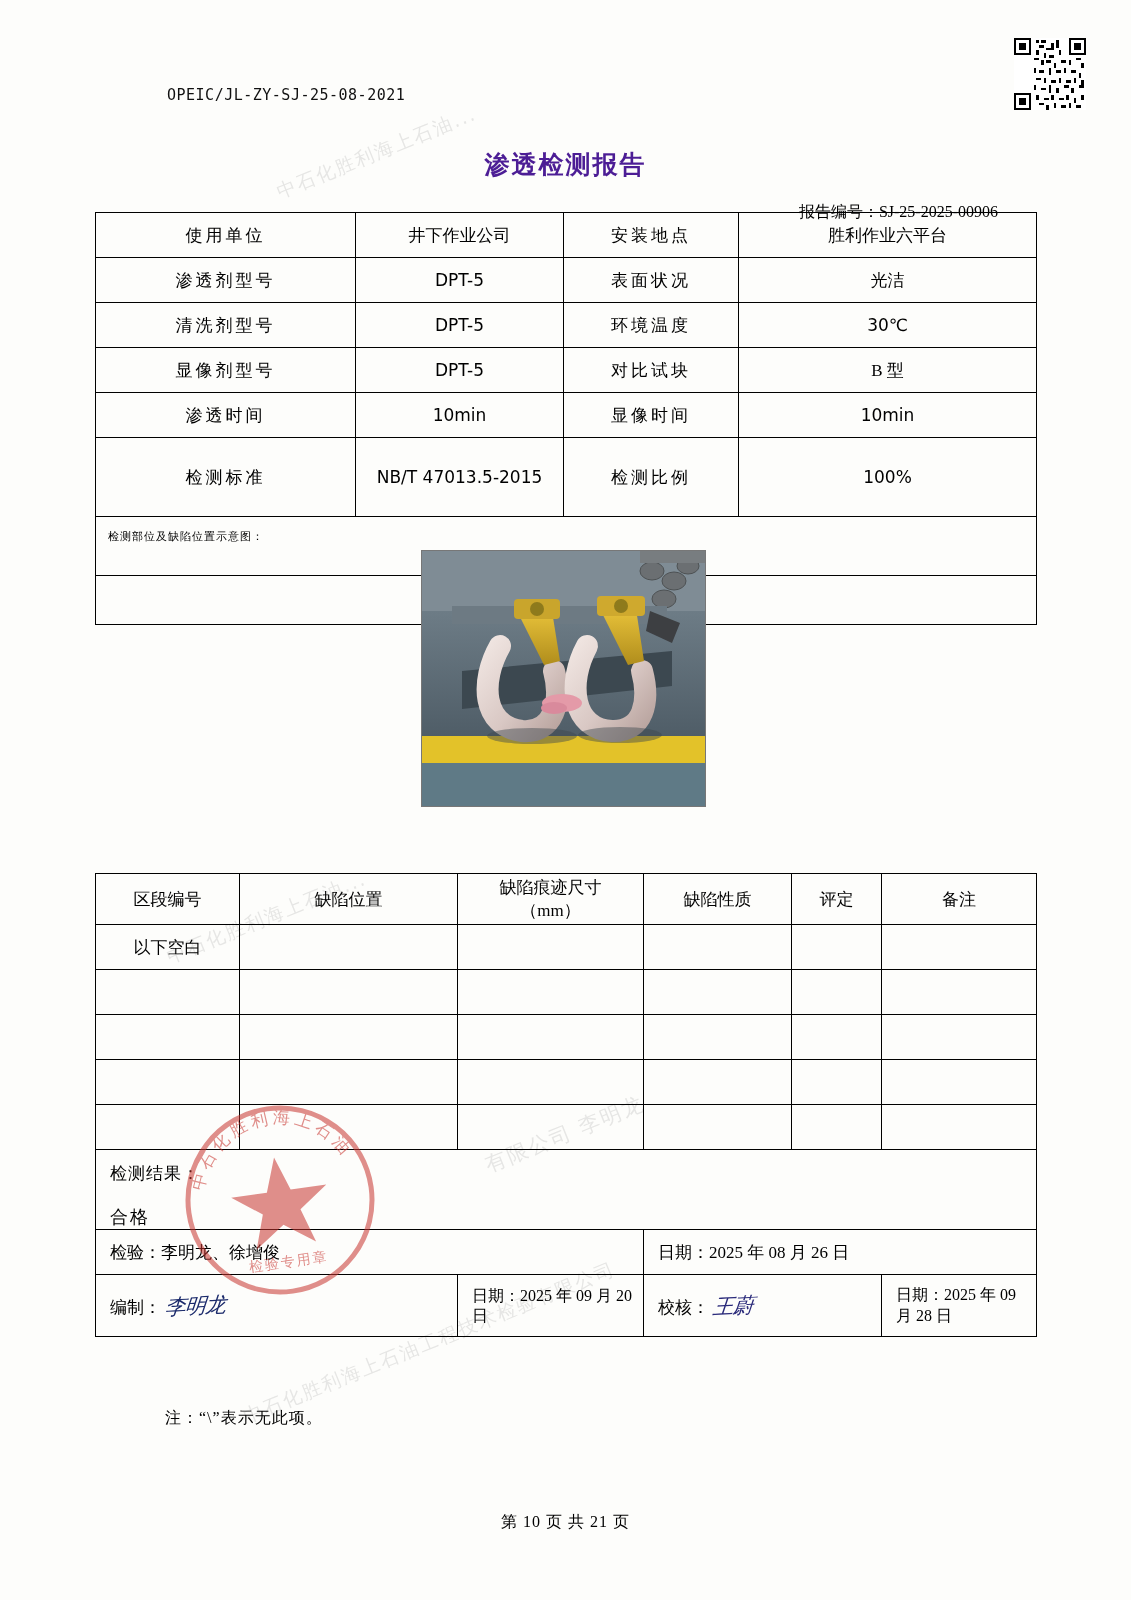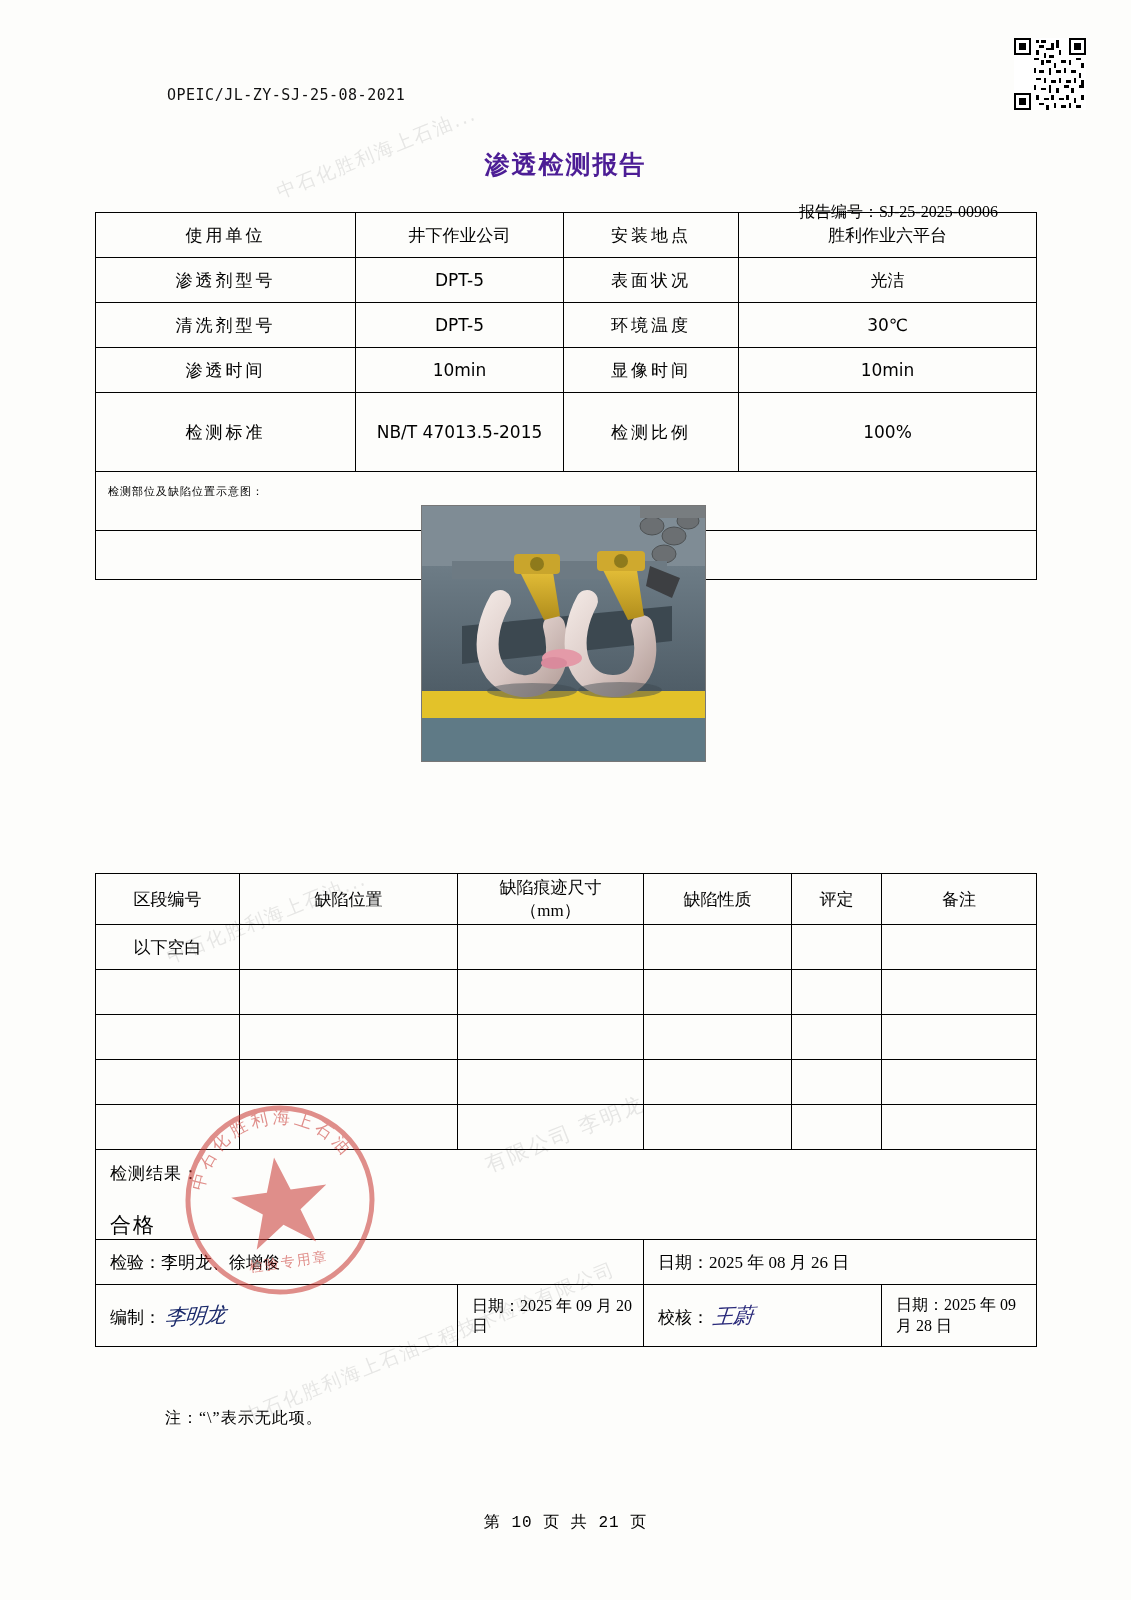--- a/index.html
+++ b/index.html
@@ -127,21 +127,21 @@
   .blank-row td { height: 33px; }
 
   .result-cell {
     height: 150px;
     text-align: left !important;
     vertical-align: top !important;
     padding: 12px 0 0 14px !important;
     position: relative;
   }
   .result-cell .r1 { font-size: 17px; letter-spacing: 1px; }
-  .result-cell .r2 { font-size: 21px; margin-top: 26px; letter-spacing: 2px; }
+  .result-cell .r2 { font-size: 18px; margin-top: 20px; letter-spacing: 2px; }
 
   .sign-cell {
     text-align: left !important;
     padding-left: 14px !important;
     height: 56px;
     font-size: 17px;
   }
   .sign-cell2 {
     text-align: left !important;
     padding-left: 14px !important;
@@ -168,21 +168,20 @@
     letter-spacing: 1px;
   }
   .footer {
     position: absolute;
     left: 0;
     top: 1512px;
     width: 100%;
     text-align: center;
     font-size: 16px;
     letter-spacing: 1px;
-    font-family: Liberation Mono, monospace;
   }
 
   
   .seal {
     position: absolute;
     left: 175px;
     top: 1095px;
     width: 210px;
     height: 210px;
     pointer-events: none;
@@ -299,20 +298,26 @@
         <td class="label">表面状况</td>
         <td>光洁</td>
       </tr>
       <tr>
         <td class="label">清洗剂型号</td>
         <td class="val-en">DPT-5</td>
         <td class="label">环境温度</td>
         <td class="val-en">30℃</td>
       </tr>
       <tr>
+        <td class="label">显像剂型号</td>
+        <td class="val-en">DPT-5</td>
+        <td class="label">对比试块</td>
+        <td>B 型</td>
+      </tr>
+      <tr>
         <td class="label">渗透时间</td>
         <td class="val-en">10min</td>
         <td class="label">显像时间</td>
         <td class="val-en">10min</td>
       </tr>
       <tr style="height:79px">
         <td class="label">检测标准</td>
         <td class="val-en" style="line-height:1.35">NB/T 47013.5-2015</td>
         <td class="label">检测比例</td>
         <td class="val-en">100%</td>

